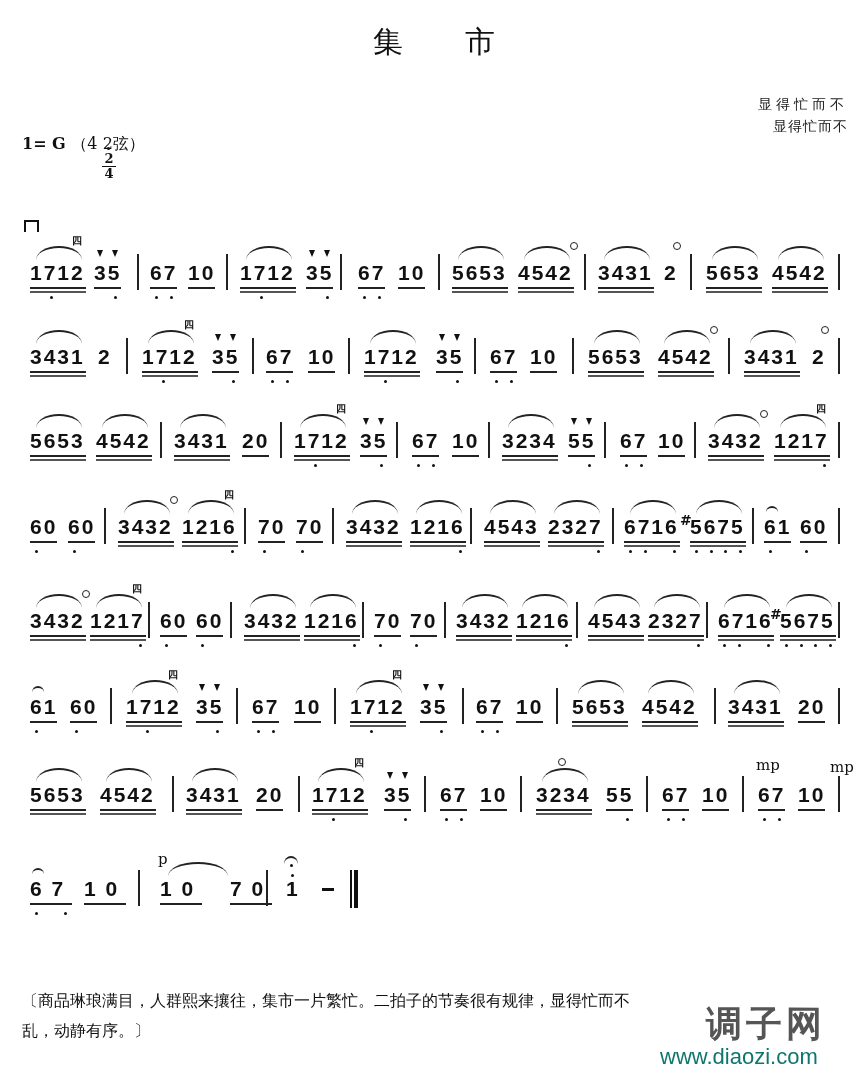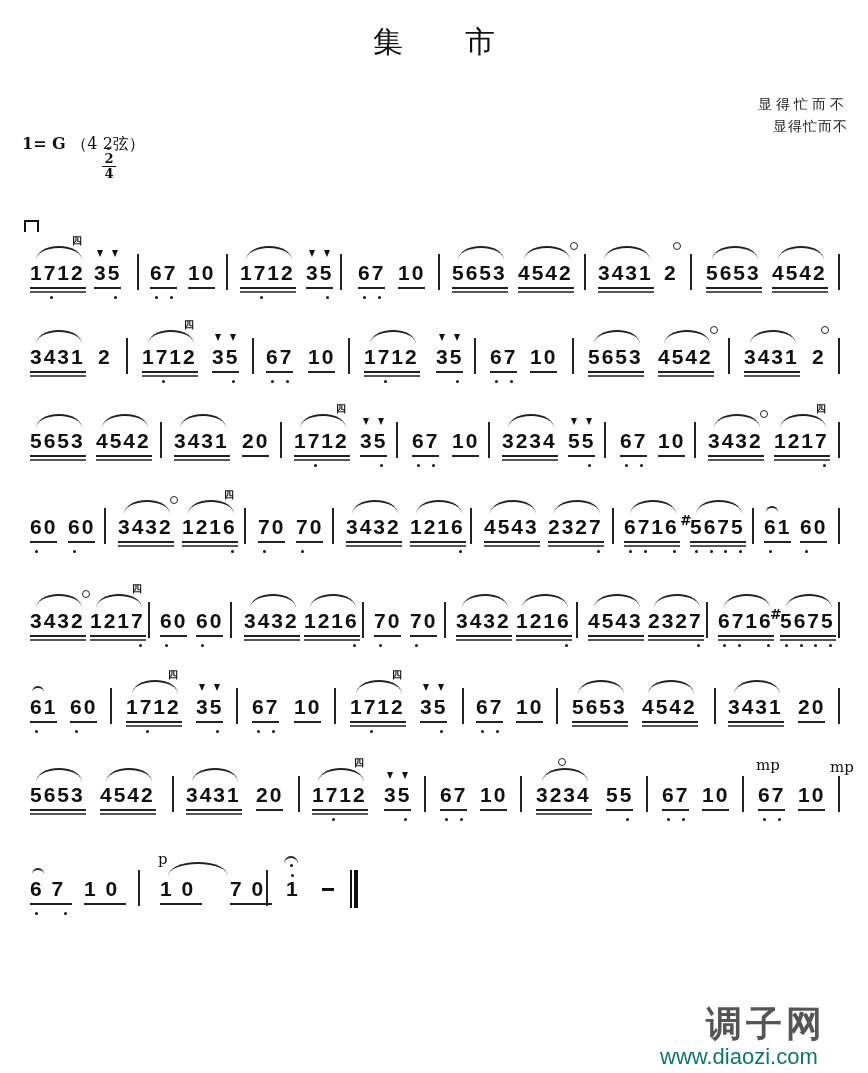--- a/index.html
+++ b/index.html
@@ -763,15 +763,17 @@
         <div class="fdot" style="left: 4px; top: 18px;"></div>
       </div>
       <div class="dash" style="left: 322px;"></div>
       <div class="final1" style="left: 350px;"></div>
       <div class="final2" style="left: 354px;"></div>
     </div>
     <div class="dyn" style="left: 830px; top: 758px;">mp</div>
   </div>
 
 <div class="note">
+  <div>〔商品琳琅满目，人群熙来攘往，集市一片繁忙。二拍子的节奏很有规律，显得忙而不</div>
+  <div>乱，动静有序。〕</div>
 </div>
 <div class="wm1">调子网</div>
 <div class="wm2">www.diaozi.com</div>
 
 </body></html>

